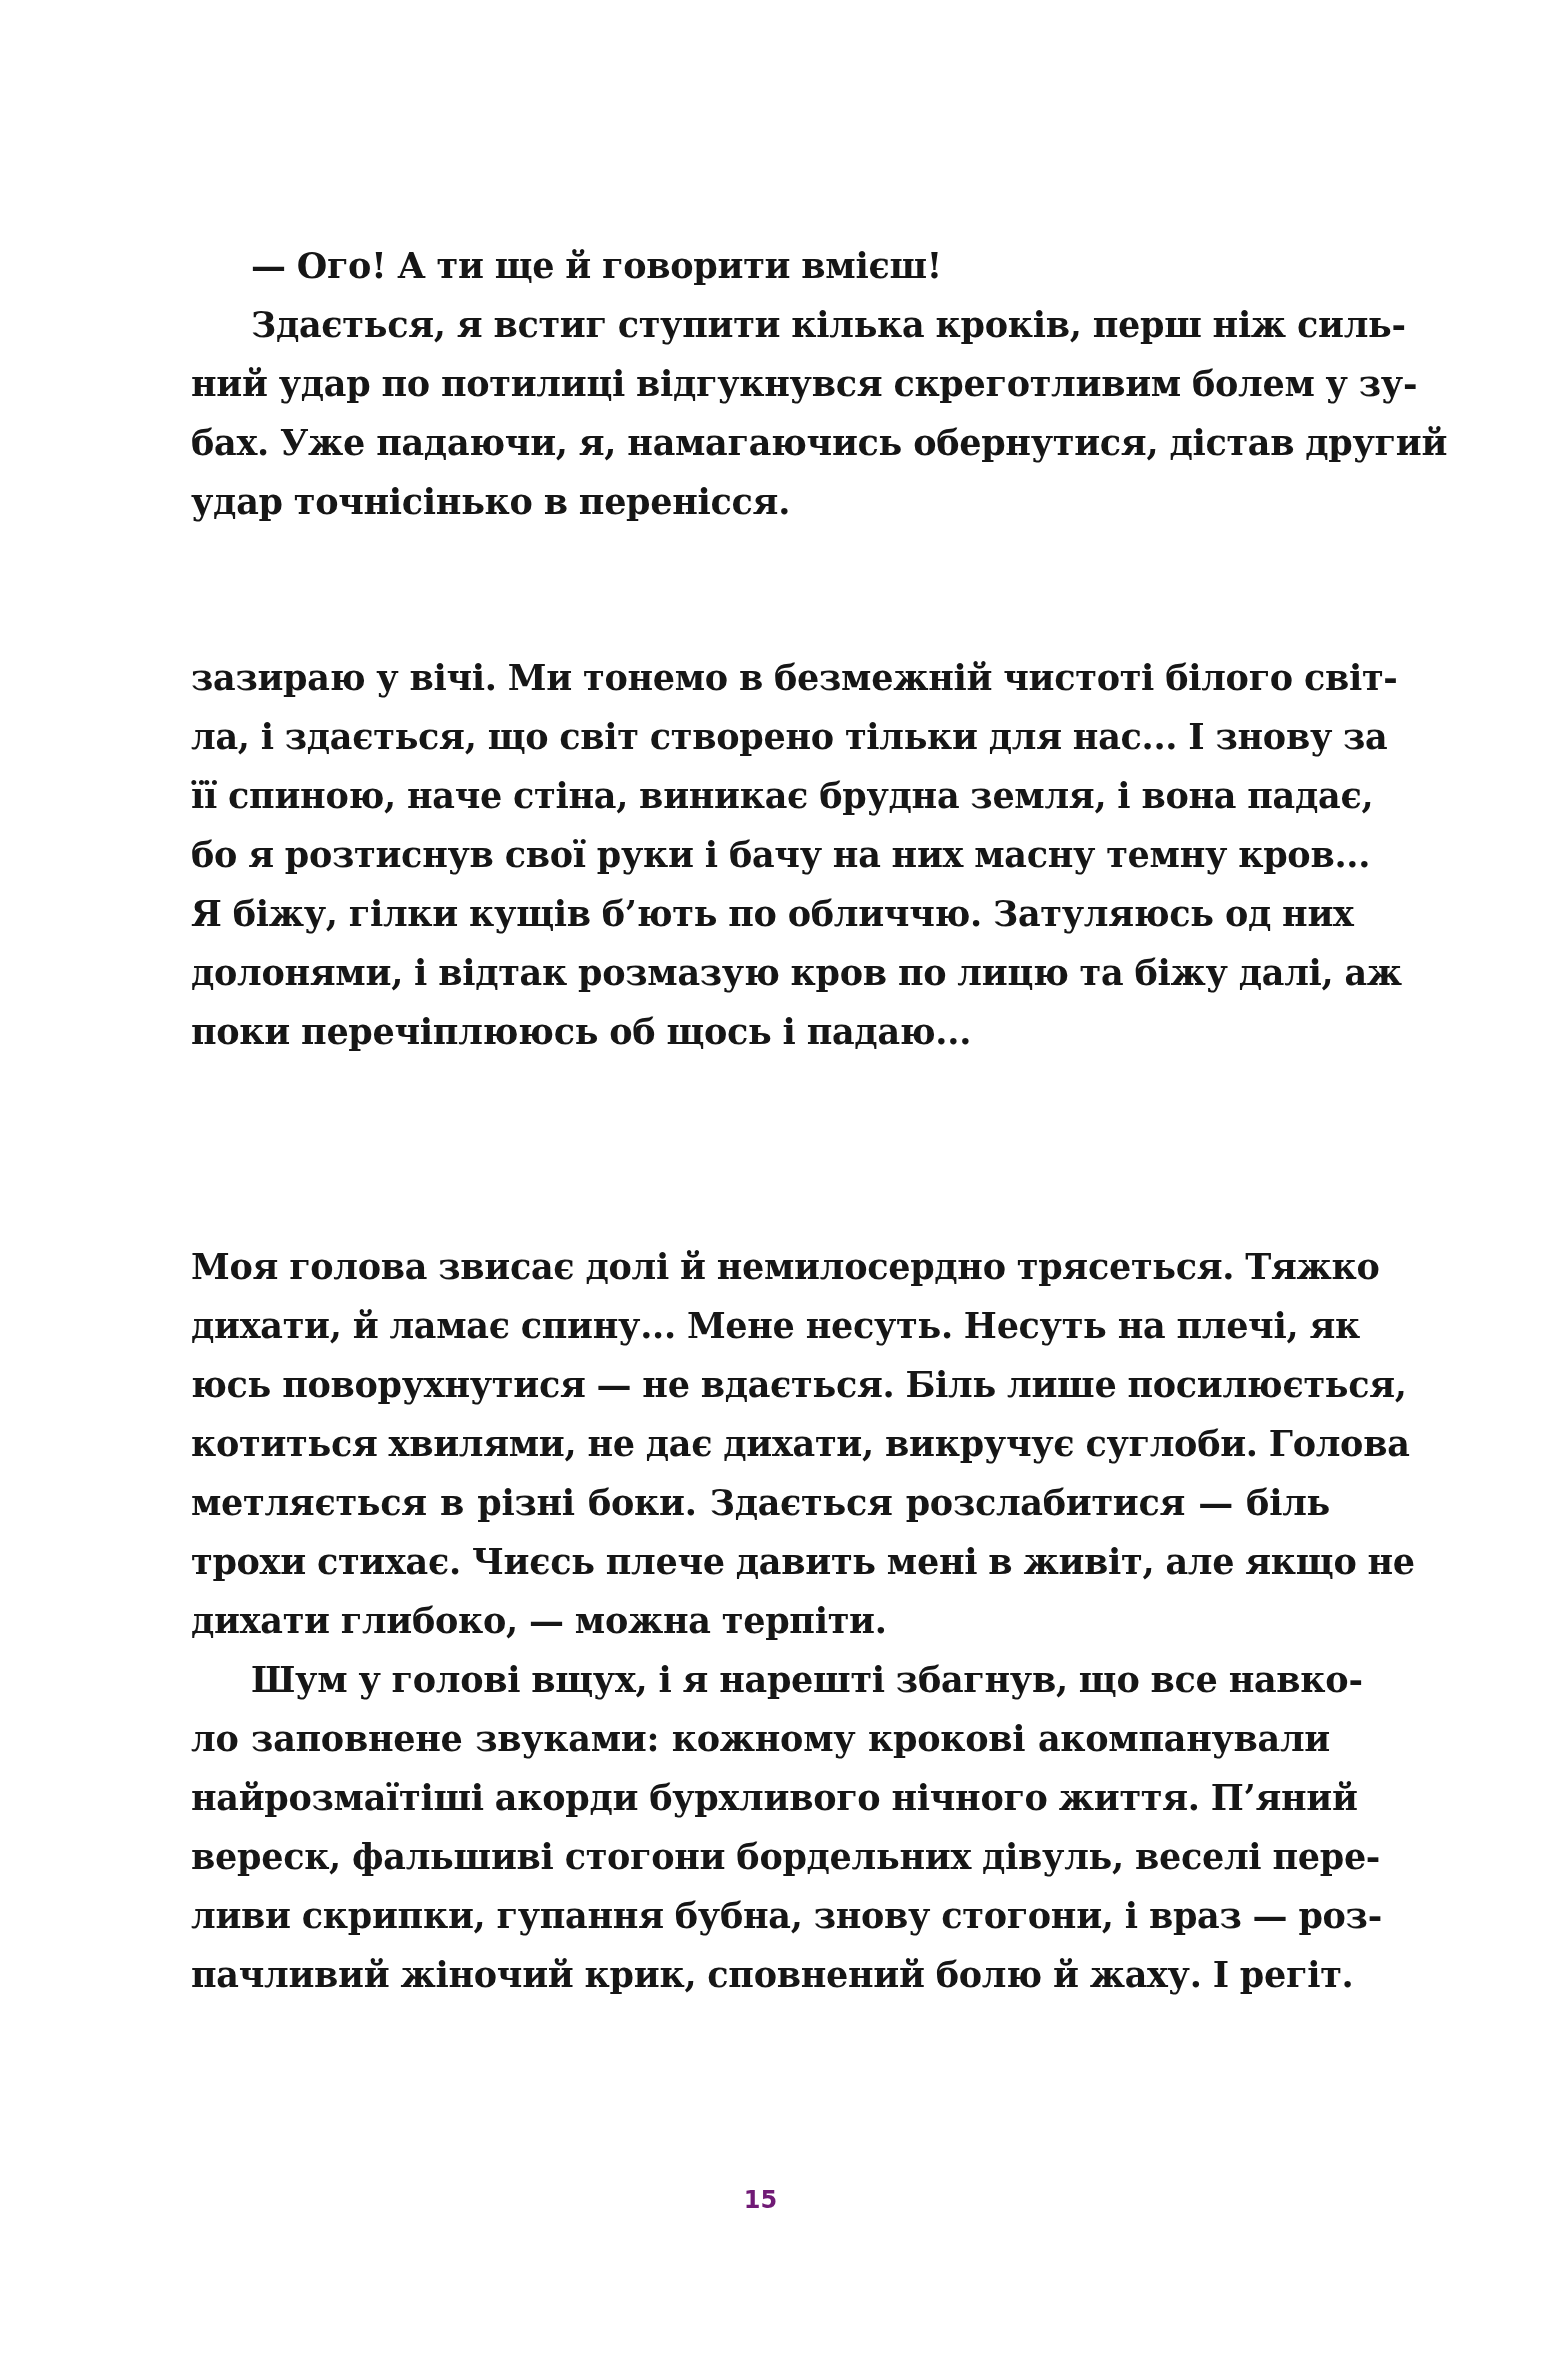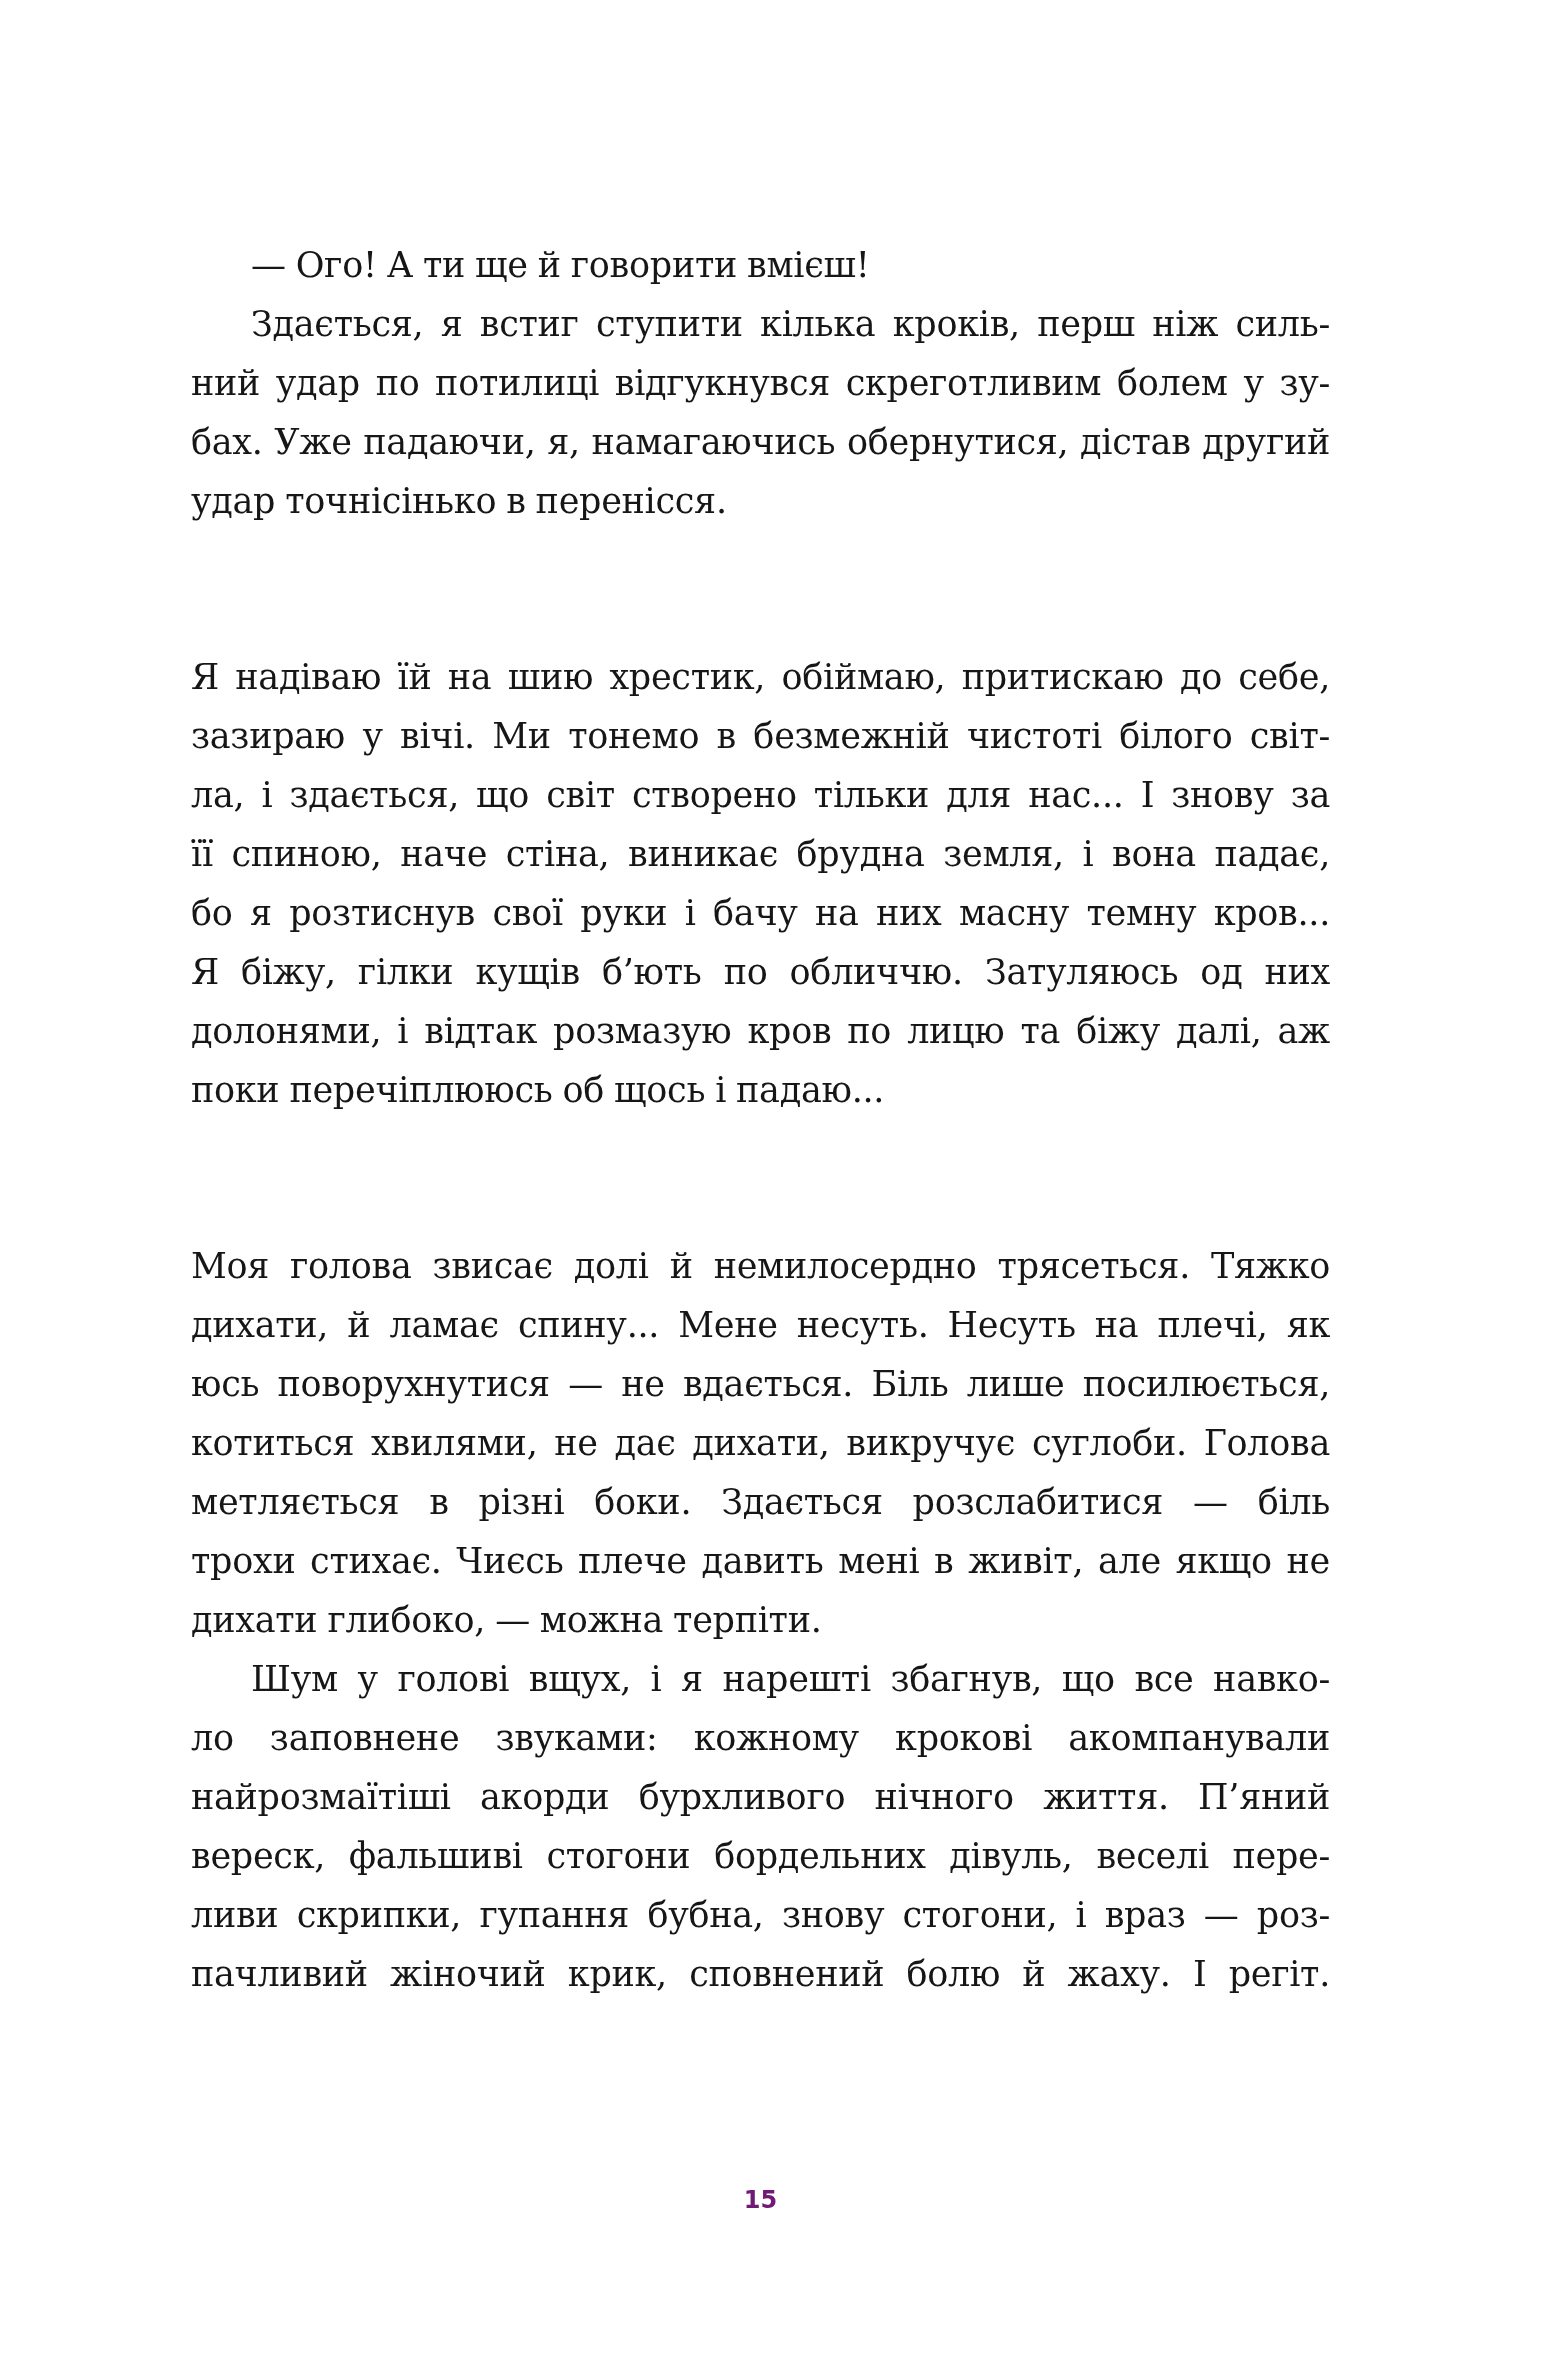--- a/index.html
+++ b/index.html
@@ -23,20 +23,21 @@
     .section {
       position: absolute;
       left: 191px;
       width: 1139px;
       font-family: "DejaVu Serif", "Liberation Serif", serif;
       font-size: 35px;
       line-height: 59px;
       color: #161616;
       letter-spacing: -0.3px;
       word-spacing: -0.8px;
+      font-weight: bold;
     }
     .line {
       display: block;
       white-space: nowrap;
       text-align: justify;
       text-align-last: justify;
       height: 59px;
       overflow: visible;
     }
     .line.last {
@@ -69,21 +70,20 @@
 
   <div class="section" id="section-a">
     <span class="line indent last">— Ого! А ти ще й говорити вмієш!</span>
     <span class="line indent">Здається, я встиг ступити кілька кроків, перш ніж силь-</span>
     <span class="line">ний удар по потилиці відгукнувся скреготливим болем у зу-</span>
     <span class="line">бах. Уже падаючи, я, намагаючись обернутися, дістав другий</span>
     <span class="line last">удар точнісінько в перенісся.</span>
   </div>
 
   <div class="section" id="section-b">
-    <span class="line">Я надіваю їй на шию хрестик, обіймаю, притискаю до себе,</span>
     <span class="line">зазираю у вічі. Ми тонемо в безмежній чистоті білого світ-</span>
     <span class="line">ла, і здається, що світ створено тільки для нас... І знову за</span>
     <span class="line">її спиною, наче стіна, виникає брудна земля, і вона падає,</span>
     <span class="line">бо я розтиснув свої руки і бачу на них масну темну кров...</span>
     <span class="line">Я біжу, гілки кущів б’ють по обличчю. Затуляюсь од них</span>
     <span class="line">долонями, і відтак розмазую кров по лицю та біжу далі, аж</span>
     <span class="line last">поки перечіплююсь об щось і падаю...</span>
   </div>
 
   <div class="section" id="section-c">

